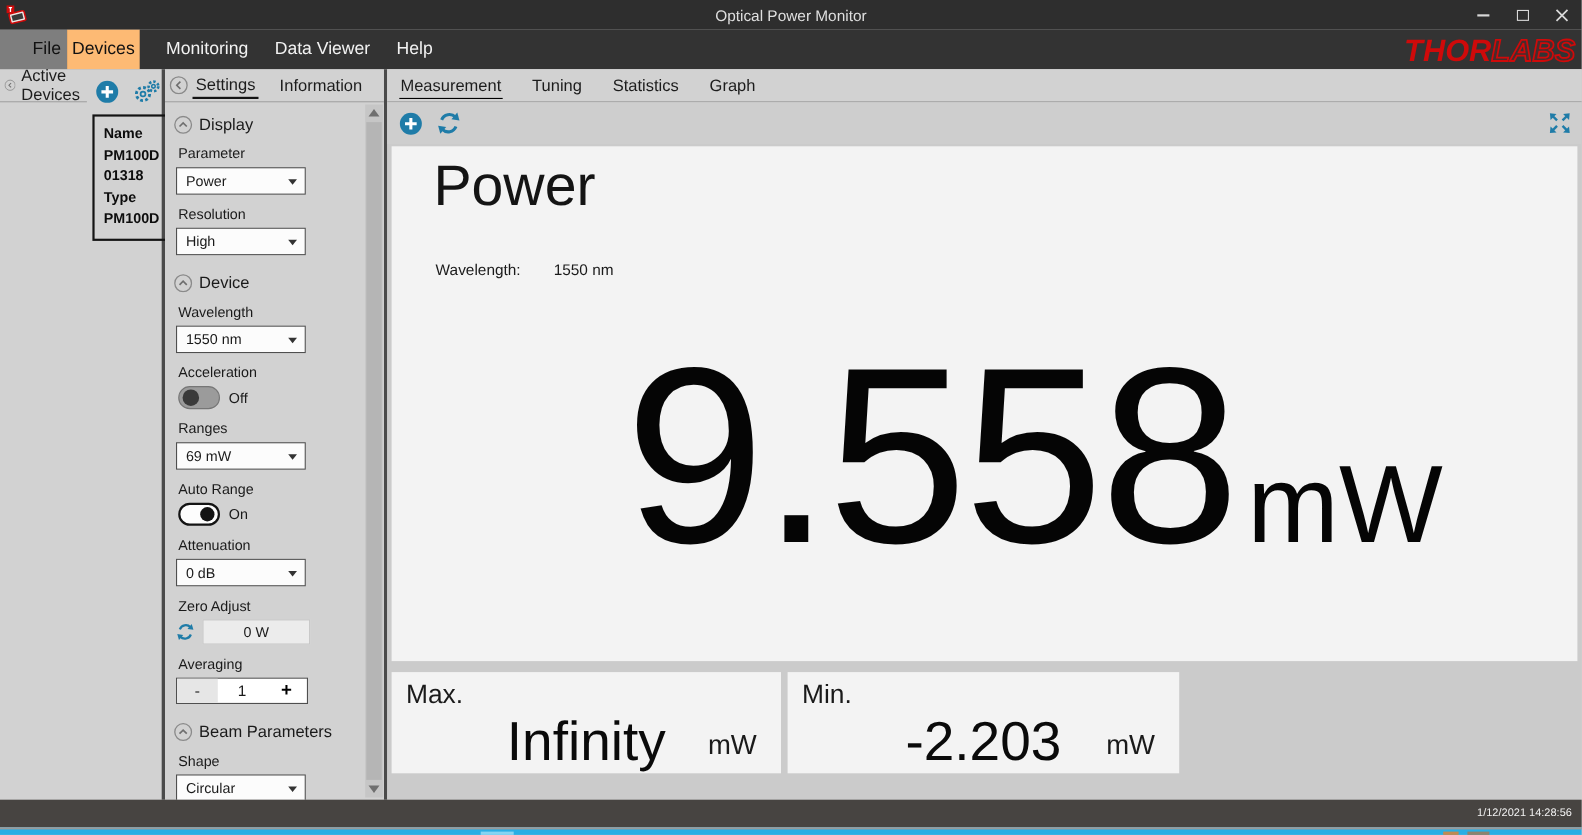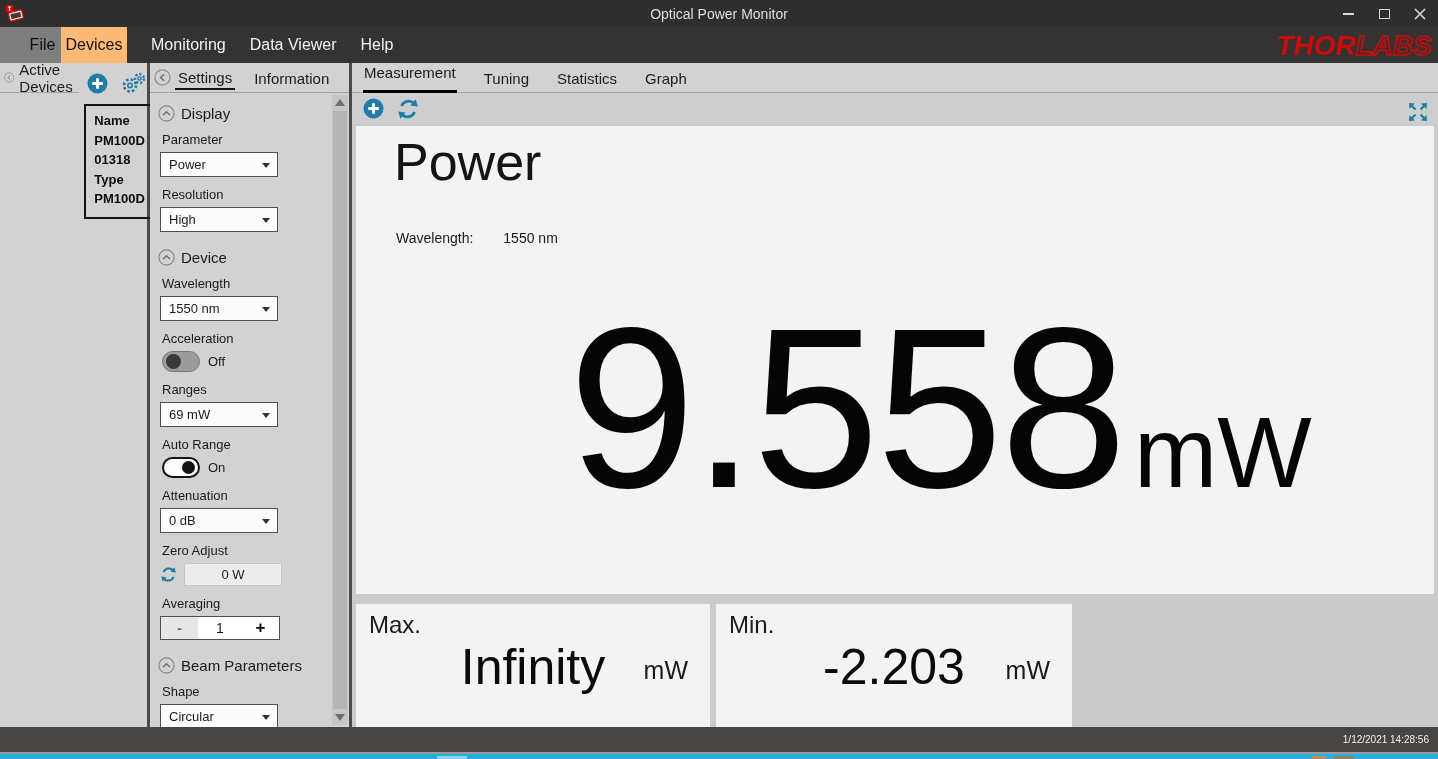--- a/index.html
+++ b/index.html
@@ -62,31 +62,31 @@
   .sscroll { position:absolute; right:1px; top:2px; bottom:2px; width:16px; background:#c6c6c6; }
   .sb-arrow { position:absolute; left:0; width:16px; height:15px; display:flex; align-items:center; justify-content:center; }
   .sb-up { top:0; } .sb-down { bottom:0; }
   .tri-up { width:0; height:0; border-left:5px solid transparent; border-right:5px solid transparent; border-bottom:7px solid #6f6f6f; }
   .tri-down { width:0; height:0; border-left:5px solid transparent; border-right:5px solid transparent; border-top:7px solid #6f6f6f; }
   .sb-thumb { position:absolute; left:1px; right:1px; top:16px; bottom:16px; background:#b5b5b5; }
   
   .main-col { flex:1; background:#cbcbcb; display:flex; flex-direction:column; }
   .main-col .col-header { background:#d2d2d2; padding-left:11px; gap:26px; }
   .mtab { padding:4px 1px 3px 1px; }
-  .mtab.selected { border-bottom:6px solid #000000; padding-bottom:9px; }
+  .mtab.selected { border-bottom:1px solid #000000; padding-bottom:2px; }
   .main-toolbar { height:38px; background:#cecece; display:flex; align-items:center; gap:13px; padding-left:11px; position:relative; }
   .expand-btn { position:absolute; right:8px; top:7px; }
   .main-cards { flex:1; padding:2px 4px 0 4px; display:flex; flex-direction:column; }
   .big-card { height:468px; background:#f3f3f3; position:relative; }
   .power-title { position:absolute; left:38px; top:6px; font-size:52px; color:#141414; }
   .wl-row { position:absolute; left:40px; top:104px; font-size:14px; display:flex; gap:30px; }
   .reading { position:absolute; left:0; right:0; top:168px; display:flex; justify-content:center; align-items:baseline; transform:translateX(45px); }
   .reading-value { font-size:228px; line-height:1; letter-spacing:-3px; color:#050505; }
   .reading-unit { font-size:100px; line-height:1; margin-left:10px; color:#050505; }
-  .bottom-row { margin-top:10px; display:flex; gap:6px; height:123px; }
+  .bottom-row { margin-top:10px; display:flex; gap:6px; height:92px; }
   .stat-card { background:#f3f3f3; position:relative; }
   .max-card { width:354px; }
   .min-card { width:356px; }
   .stat-label { position:absolute; left:13px; top:7px; font-size:24px; }
   .stat-value { position:absolute; left:0; right:0; top:34px; text-align:center; font-size:50px; color:#0a0a0a; }
   .stat-unit { position:absolute; right:22px; top:52px; font-size:25px; }
   
   .statusbar { position:absolute; left:0; right:0; bottom:7px; height:25px; background:#474441; color:#f2f2f2; font-size:10px; line-height:25px; text-align:right; padding-right:9px; }
   .taskstrip { position:absolute; left:0; right:0; bottom:0; height:7px; background:#29aee4; border-top:2px solid #9a9a9a; }
   .strip-seg { position:absolute; top:2px; bottom:0; }

